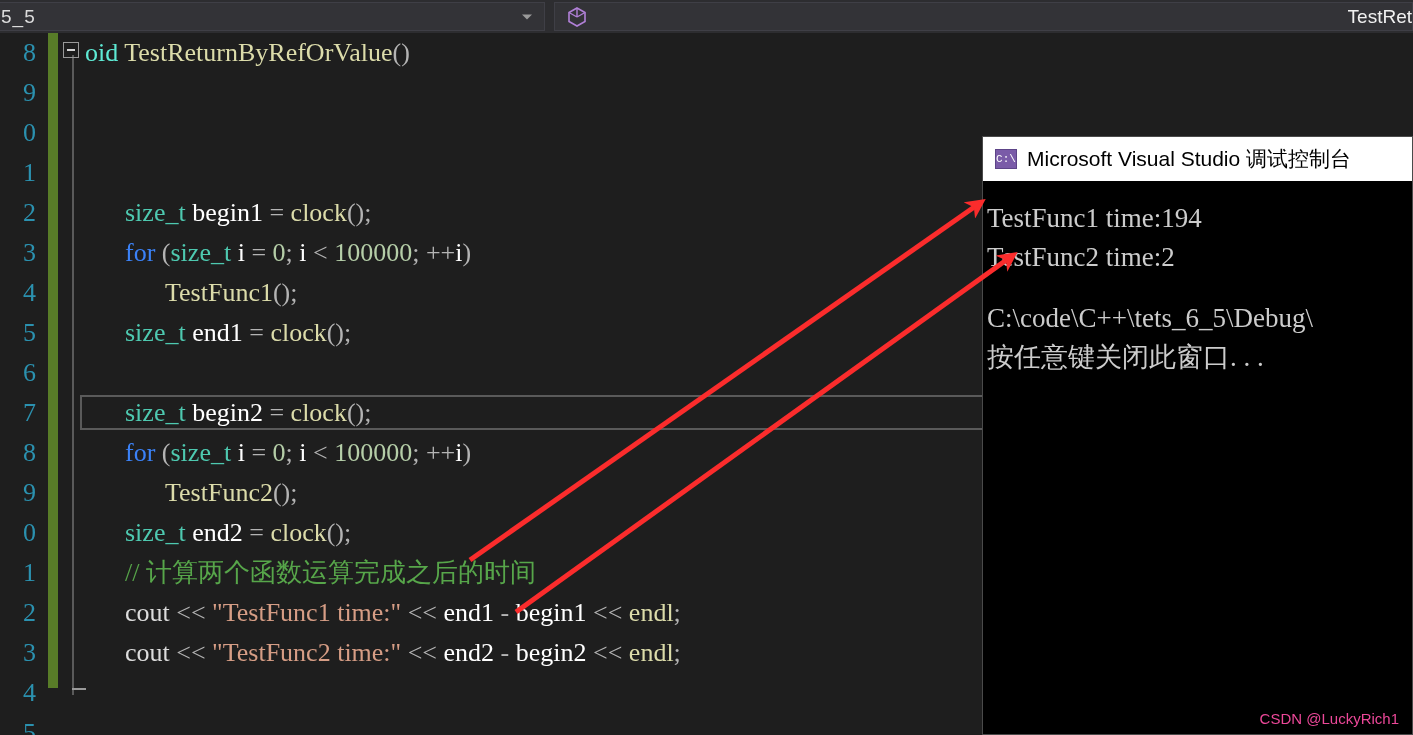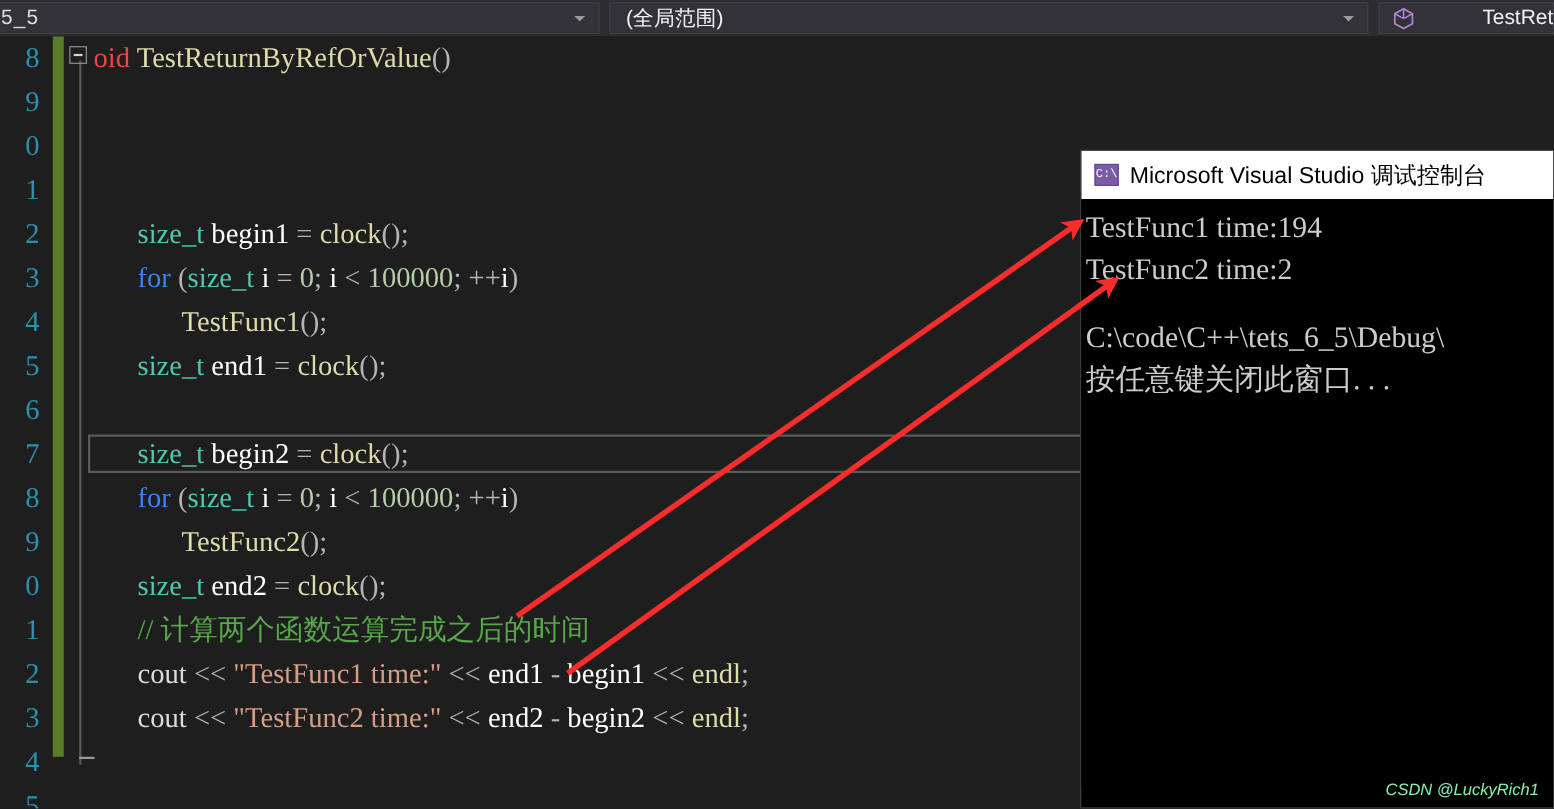--- a/index.html
+++ b/index.html
@@ -156,21 +156,21 @@
     left: 80px;
     top: 2px;
     width: 1150px;
     height: 35px;
     border: 2px solid #5a5a5a;
     box-sizing: border-box;
     background: transparent;
   }
 
   
-  .t-kw      { color: #ef4444; margin-top: 32px; }
+  .t-kw      { color: #5eead4; margin-top: 32px; }
   .t-ctrl    { color: #3b82f6; }
   .t-type    { color: #4ec9b0; }
   .t-var     { color: #ffffff; }
   .t-fn      { color: #dcdcaa; }
   .t-num     { color: #b5cea8; }
   .t-str     { color: #d69d85; }
   .t-cmt     { color: #57a64a; }
   .t-plain   { color: #dcdcdc; }
   .t-op      { color: #b4b4b4; }
 
@@ -230,21 +230,21 @@
     font-family: "Liberation Mono", monospace;
     line-height: 1;
   }
   .console-title-text {
     color: #000;
     font-size: 21px;
     white-space: nowrap;
     font-family: "Liberation Sans", sans-serif;
   }
   .console-body {
-    padding: 6px 0 0 2px;
+    padding: 18px 0 0 2px;
     background: #000;
     height: 534px;
     box-sizing: border-box;
     text-decoration: underline;
   }
   .console-line {
     color: #cccccc;
     font-family: "Liberation Serif", serif;
     font-size: 27px;
     line-height: 39px;
@@ -260,40 +260,35 @@
     width: 1413px;
     height: 735px;
     pointer-events: none;
   }
 
   
   .watermark {
     position: absolute;
     right: 14px;
     bottom: 8px;
-    color: #86efac;
+    color: #ec4899;
     font-size: 15px;
     font-family: "Liberation Sans", sans-serif;
-    font-style: italic;
   }
 </style>
 </head>
 <body>
 
 <div class="navbar">
 
   <div class="nav-combo file-scope">
     <span class="combo-text fname">5_5</span>
     <span class="combo-arrow"></span>
   </div>
 
-  <div class="nav-combo global-scope">
-    <span class="combo-text">(全局范围)</span>
-    <span class="combo-arrow"></span>
-  </div>
 
   <div class="nav-combo method-scope">
     <span class="cube-icon">
       <svg width="20" height="22" viewBox="0 0 20 22">
         <path d="M10 2 L18 6.5 L18 15.5 L10 20 L2 15.5 L2 6.5 Z" fill="none" stroke="#b180d7" stroke-width="1.6"></path>
         <path d="M10 2 L10 11 M10 11 L2 6.5 M10 11 L18 6.5" fill="none" stroke="#b180d7" stroke-width="1.4"></path>
       </svg>
     </span>
     <span class="combo-text">TestRet</span>
   </div>

